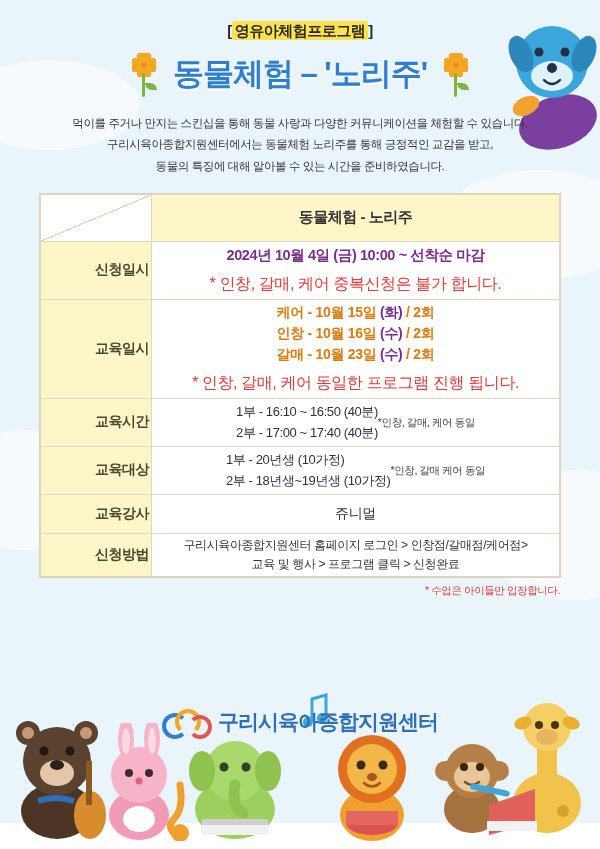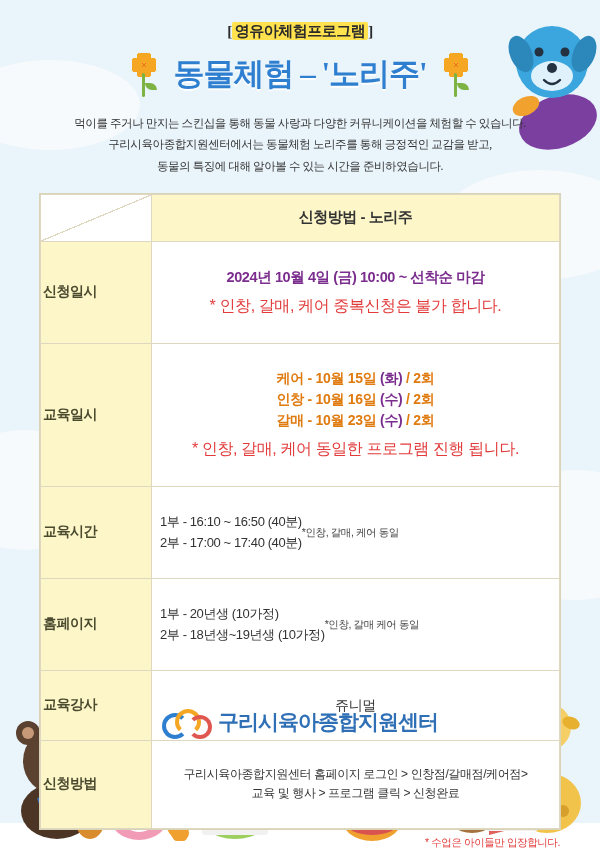--- a/index.html
+++ b/index.html
@@ -24,21 +24,20 @@
     opacity: .55;
     border-radius: 50%;
   }
 
   
   .header {
     position: relative;
     padding-top: 22px;
     text-align: center;
     z-index: 4;
-    font-family: Liberation Serif, serif;
   }
   .program-tag {
     display: inline-block;
     font-size: 15px;
     font-weight: bold;
     color: #2b2b2b;
     letter-spacing: -0.5px;
   }
   .program-tag .brackets { color: #2b2b2b; }
   .program-tag .hl {
@@ -127,30 +126,30 @@
     background: #fdf6c9;
     text-align: center;
     font-size: 15px;
     font-weight: bold;
     color: #333;
     height: 44px;
     letter-spacing: -0.5px;
   }
   .rowlabel {
     background: #fdf6c9;
-    text-align: left;
+    text-align: right;
     font-size: 14px;
     font-weight: bold;
     color: #4a4a2f;
     letter-spacing: -0.5px;
     padding: 10px 2px;
   }
   .cell {
     text-align: center;
-    padding: 24px 8px;
+    padding: 2px 8px;
     font-size: 12.5px;
     color: #333;
     line-height: 1.55;
     letter-spacing: -0.4px;
   }
   .l1 { font-size: 14.5px; font-weight: bold; color: #7b2d8e; }
   .note-red {
     color: #e23b3b;
     font-size: 16px;
     margin-top: 6px;
@@ -158,21 +157,21 @@
   }
   .sched-line {
     font-size: 14px;
     font-weight: bold;
     color: #e07b10;
     line-height: 1.5;
     letter-spacing: -0.3px;
   }
   .sched-line .dayk { color: #7b2d8e; }
   .time-flex {
-    display: flex; align-items: center; 
+    display: flex; align-items: center; justify-content: center; 
   }
   .time-main { font-size: 13px; line-height: 1.65; text-align: left; }
   .side-note { font-size: 10.5px; color: #444; white-space: nowrap; }
   .teacher { font-size: 14px; letter-spacing: -0.3px; }
   .place { font-size: 10.5px; letter-spacing: -0.4px; }
   .apply { font-size: 12px; line-height: 1.6; letter-spacing: -0.4px; }
 
   .footnote {
     position: relative;
     z-index: 4;
@@ -274,21 +273,21 @@
   </div>
 </div>
 
 <div class="table-wrap">
   <table>
     <tbody>
         <tr>
       <td class="head-left">
             <span class="slash"></span>
           </td>
-      <td class="head-right">신청방법 - 노리주</td>
+      <td class="head-right">동물체험 - 노리주</td>
     </tr>
 
     <tr>
       <td class="rowlabel">신청일시</td>
       <td class="cell">
         <div class="l1">2024년 10월 4일 (금) 10:00 ~ 선착순 마감</div>
         <div class="note-red">* 인창, 갈매, 케어 중복신청은 불가 합니다.</div>
       </td>
     </tr>
 
@@ -327,21 +326,21 @@
           <div class="time-main">
             <div>1부 - 16:10 ~ 16:50 (40분)</div>
             <div>2부 - 17:00 ~ 17:40 (40분)</div>
           </div>
           <div class="side-note">*인창, 갈매, 케어 동일</div>
         </div>
       </td>
     </tr>
 
     <tr>
-      <td class="rowlabel">홈페이지</td>
+      <td class="rowlabel">교육대상</td>
       <td class="cell">
         <div class="time-flex">
           <div class="time-main">
             <div>1부 - 20년생 (10가정)</div>
             <div>2부 - 18년생~19년생 (10가정)</div>
           </div>
           <div class="side-note">*인창, 갈매 케어 동일</div>
         </div>
       </td>
     </tr>

